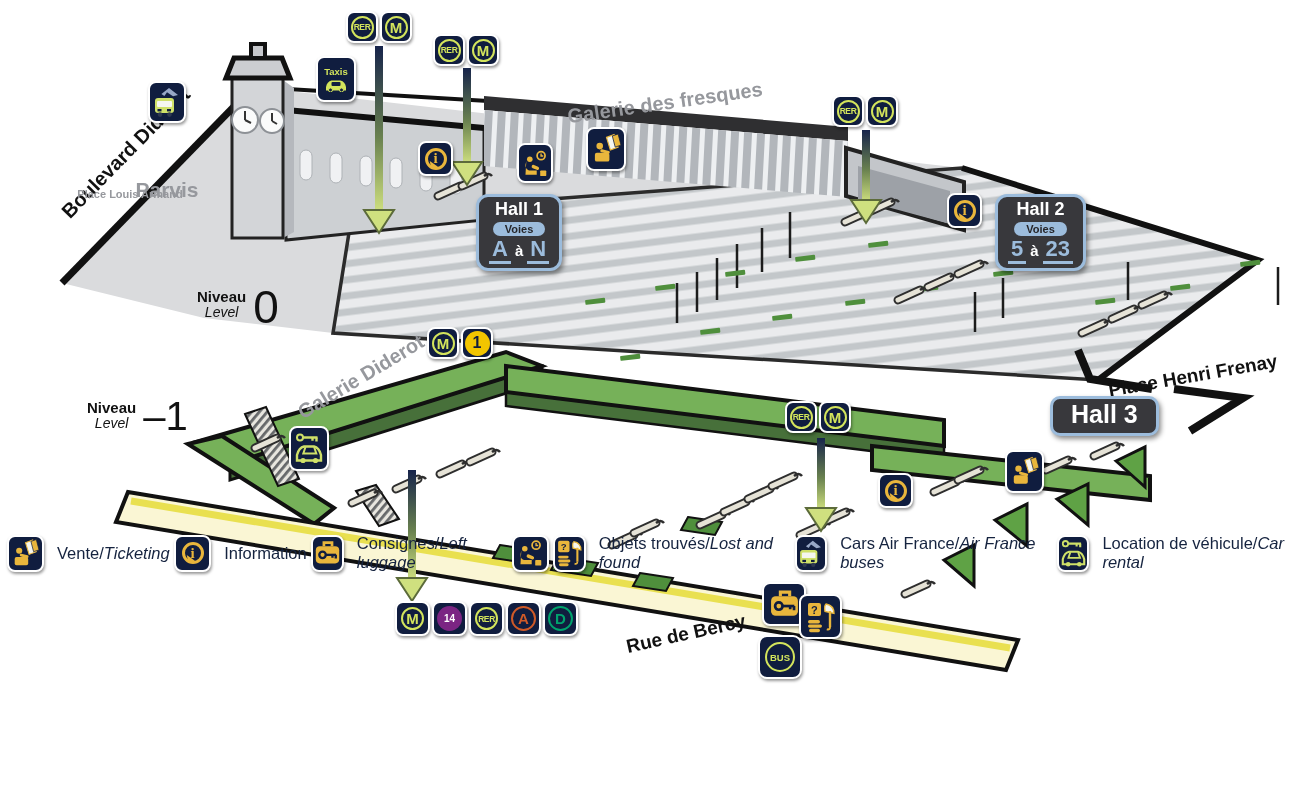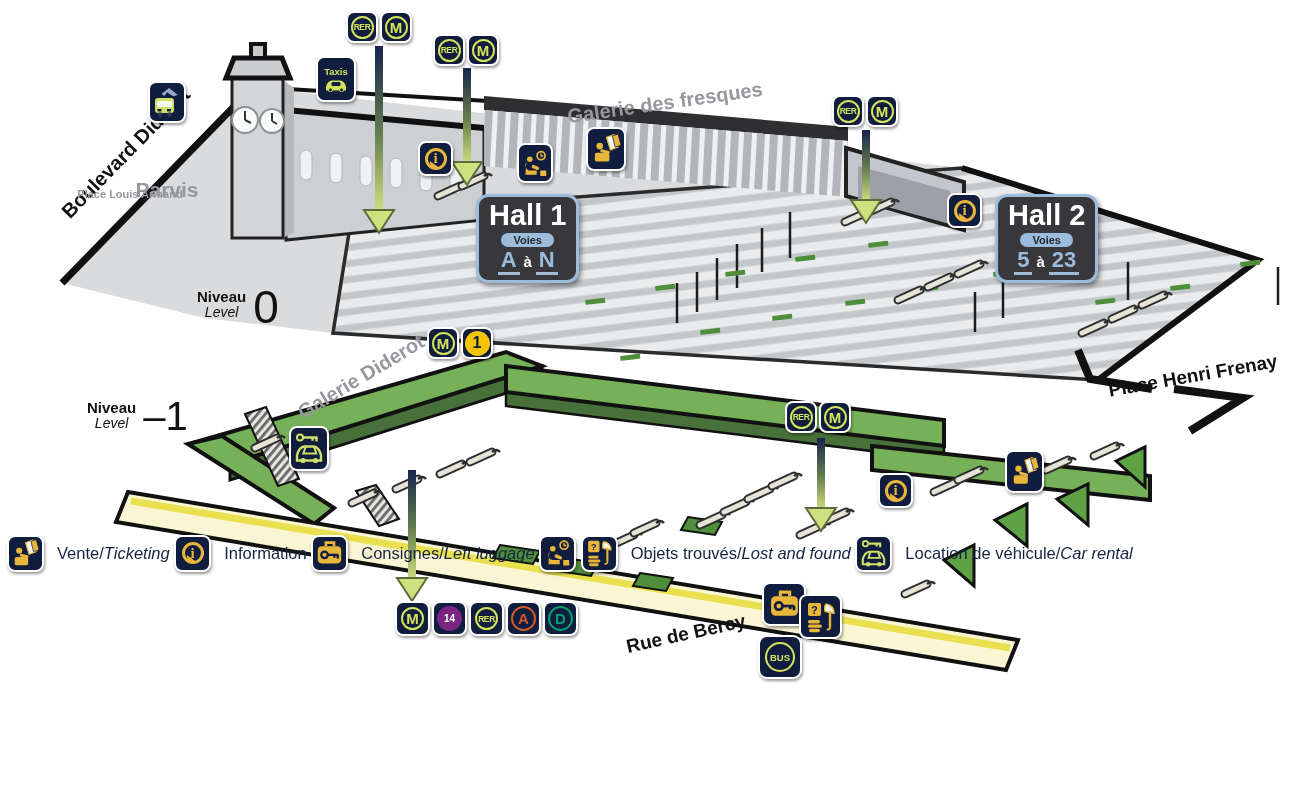--- a/index.html
+++ b/index.html
@@ -34,21 +34,21 @@
        display:flex;align-items:center;justify-content:center;}
   .info-c{position:relative;width:22px;height:22px;border:3px solid #e9b63c;border-radius:50%;
           color:#e9b63c;font-weight:bold;font-size:15px;font-family:"Liberation Serif",serif;
           display:flex;align-items:center;justify-content:center;box-sizing:border-box;}
   .info-c::after{content:"";position:absolute;left:-2px;bottom:-6px;border:5px solid transparent;
           border-top-color:#e9b63c;transform:rotate(35deg);}
 
   
   .hall{background:#38383c;border:3px solid #9cbcdc;border-radius:12px;color:#fff;text-align:center;
         padding:3px 10px 7px;box-shadow:2px 3px 5px rgba(0,0,0,.45);}
-  .hall-name{font-size:29px;font-weight:bold;line-height:1.05;}
+  .hall-name{font-size:18px;font-weight:bold;line-height:1.05;}
   .voies{display:inline-block;background:#9cbcdc;color:#26262a;font-size:11px;font-weight:bold;
          border-radius:9px;padding:1px 12px;margin:3px 0 1px;}
   .tracks{font-size:22px;font-weight:bold;color:#9cbcdc;line-height:1.1;}
   .tracks .u{border-bottom:3px solid #9cbcdc;padding:0 3px;}
   .tracks .conj{color:#fff;font-size:15px;padding:0 4px;}
   .hall-pill{background:#38383c;border:3px solid #9cbcdc;border-radius:10px;color:#fff;
          font-size:25px;font-weight:bold;padding:1px 18px 4px;box-shadow:2px 3px 5px rgba(0,0,0,.45);}
 
   
   .lvl{display:flex;align-items:flex-start;gap:7px;color:#111;}
@@ -333,20 +333,21 @@
       <span class="u">A</span><span class="conj">à</span><span class="u">N</span>
     </div>
   </div>
   <div class="abs hall" style="left:995px;top:194px">
     <div class="hall-name">Hall 2</div>
     <div class="voies">Voies</div>
     <div class="tracks">
       <span class="u">5</span><span class="conj">à</span><span class="u">23</span>
     </div>
   </div>
+  <div class="abs hall-pill" style="left:1050px;top:396px">Hall 3</div>
 
   <div class="abs pair" style="left:346px;top:11px">
     <span class="sq">
         <span class="circ rer-c">RER</span>
       </span>
     <span class="sq">
         <span class="circ m-c">M</span>
       </span>
   </div>
   <div class="abs pair" style="left:433px;top:34px">
@@ -486,20 +487,28 @@
     <div class="lrow">
       <span class="svc lic">
         <svg width="27" height="28" viewBox="0 0 30 32">
             <use href="#sym-objets"></use>
           </svg>
         </span>
       <span class="ltext"><span>Objets trouvés/</span><span class="en">Lost and found</span></span>
     </div>
     <div class="lrow">
       <span class="svc lic">
+        <svg width="26" height="29" viewBox="0 0 28 32">
+            <use href="#sym-airfrance"></use>
+          </svg>
+        </span>
+      <span class="ltext"><span>Cars Air France/</span><span class="en">Air France buses</span></span>
+    </div>
+    <div class="lrow">
+      <span class="svc lic">
         <svg width="25" height="29" viewBox="0 0 28 32">
             <use href="#sym-carrental"></use>
           </svg>
         </span>
       <span class="ltext"><span>Location de véhicule/</span><span class="en">Car rental</span></span>
     </div>
   </div>
 
 </div>
 

